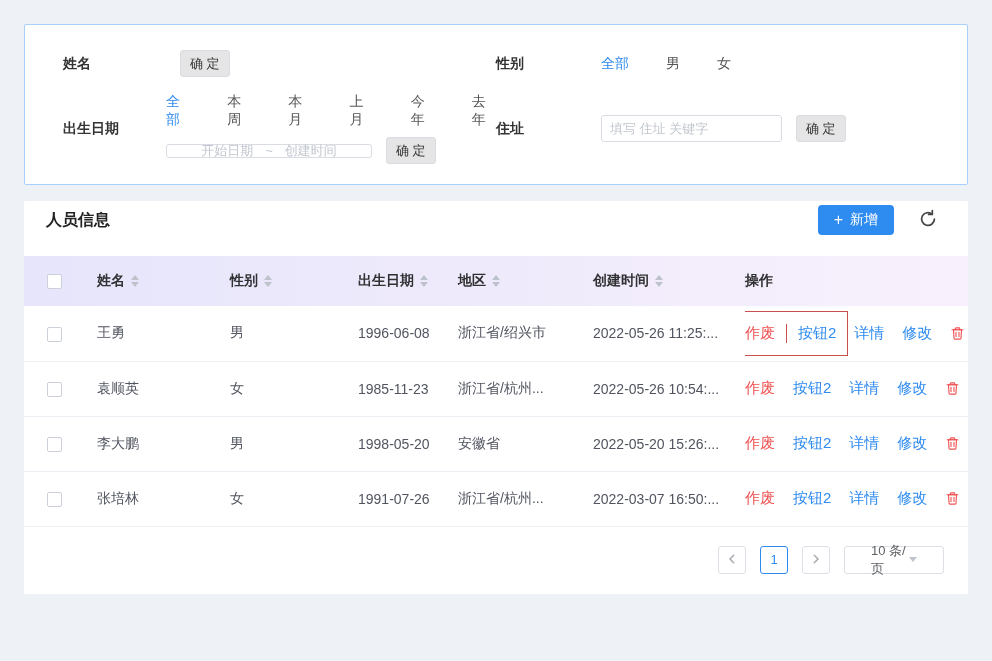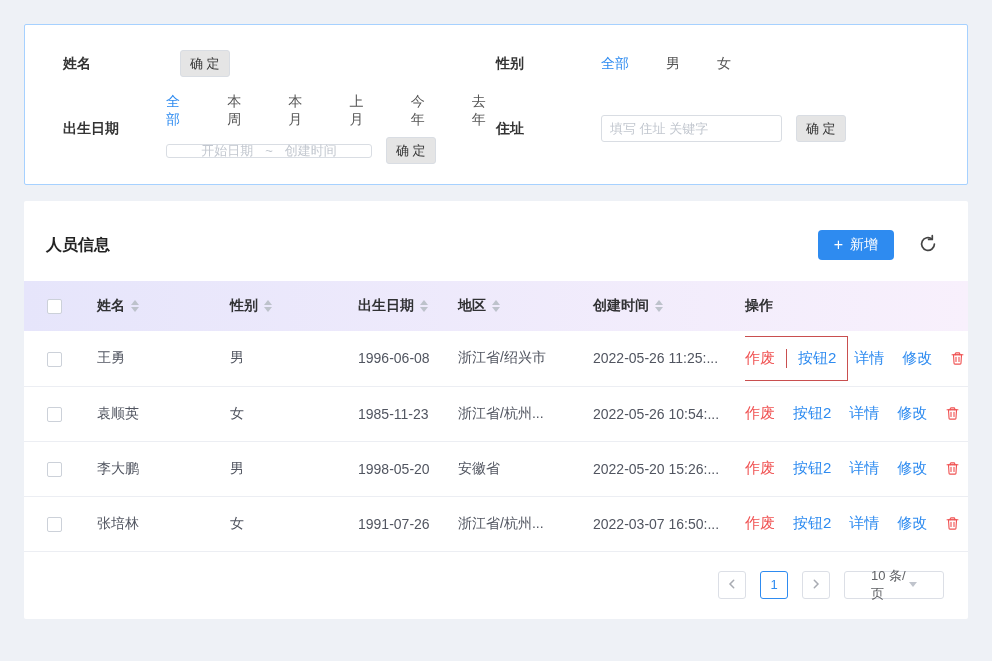--- a/index.html
+++ b/index.html
@@ -20,21 +20,21 @@
   .text-input::placeholder { color:#c2c7cf; }
   .confirm-btn { height:27px; padding:0 9px; margin-left:14px; background:#e5e5e5; border:1px solid #d9dde3; border-radius:3px; font-size:13px; color:#333; cursor:pointer; font-family:inherit; white-space:nowrap; }
   .option-row { display:flex; gap:37px; }
   .opt { color:#555; cursor:pointer; text-decoration:none; }
   .opt.active { color:var(--accent-blue,#2e8bf0); }
   .birth-content { display:flex; flex-direction:column; gap:8px; }
   .date-range { width:206px; height:14px; border:1px solid #d9dde3; border-radius:3px; display:flex; align-items:center; justify-content:center; gap:12px; font-size:13px; color:#c2c7cf; background:#fff; cursor:pointer; }
 
   
   .main-card { margin-top:16px; background:#fff; padding-bottom:14px; border-radius:2px; }
-  .panel-header { display:flex; align-items:center; justify-content:space-between; padding:29px 30px 21px 22px; }
+  .panel-header { display:flex; align-items:center; justify-content:space-between; padding:4px 30px 21px 22px; }
   .panel-title { font-size:16px; font-weight:700; color:#222; }
   .panel-actions { display:flex; align-items:center; gap:24px; }
   .add-btn { display:inline-flex; align-items:center; gap:7px; background:var(--accent-blue,#2286f6); color:#fff; border:none; border-radius:4px; height:30px; padding:0 16px; font-size:14px; font-family:inherit; cursor:pointer; }
   .plus-glyph { font-size:16px; line-height:1; font-weight:400; }
   .refresh-btn { background:none; border:none; cursor:pointer; display:flex; padding:0; }
 
   
   .data-table { width:100%; border-collapse:collapse; table-layout:fixed; }
   .data-table thead tr { background:linear-gradient(90deg, var(--header-gradient-start,#e6e5fb), var(--header-gradient-end,#f8f0fc)); }
   .data-table th { height:50px; text-align:left; font-weight:600; color:#303133; font-size:14px; }

